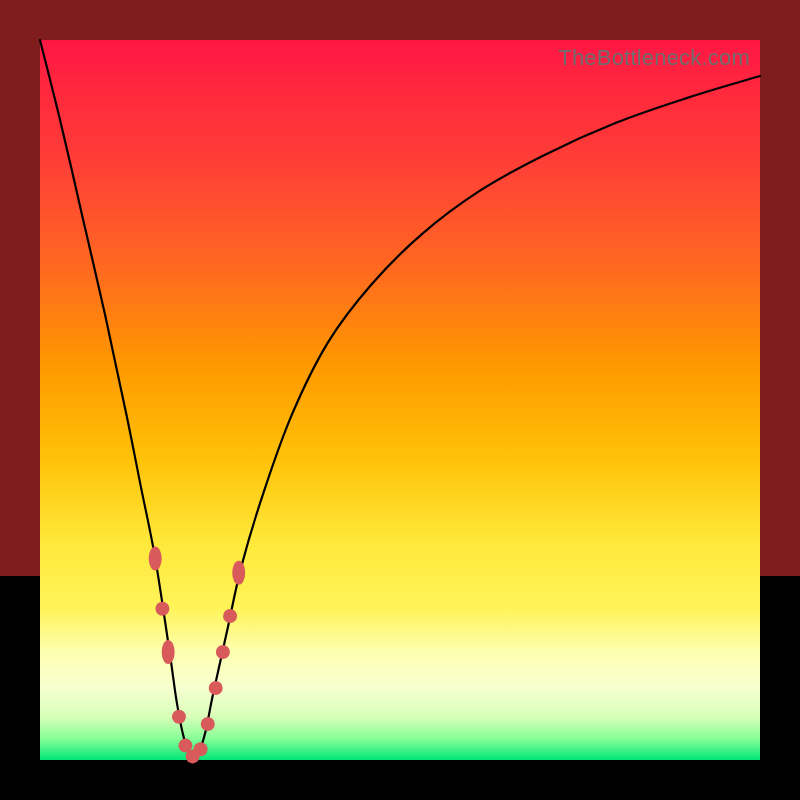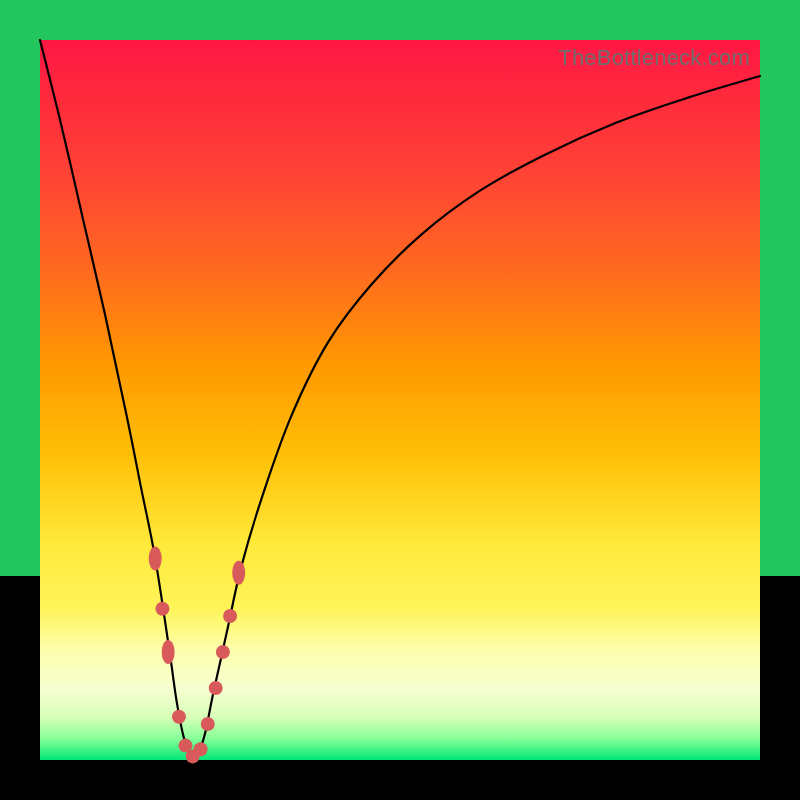--- a/index.html
+++ b/index.html
@@ -8,21 +8,21 @@
     width: 800px;
     height: 800px;
     overflow: hidden;
     background: #000;
     font-family: Arial, Helvetica, sans-serif;
   }
   .frame {
     position: relative;
     width: 800px;
     height: 576px;
-    background: #22c55e;
+    background: #7f1d1d;
   }
   .plot-area {
     position: absolute;
     left: 40px;
     top: 40px;
     width: 720px;
     height: 720px;
     background: linear-gradient(
       to bottom,
       #ff1744 0%,

